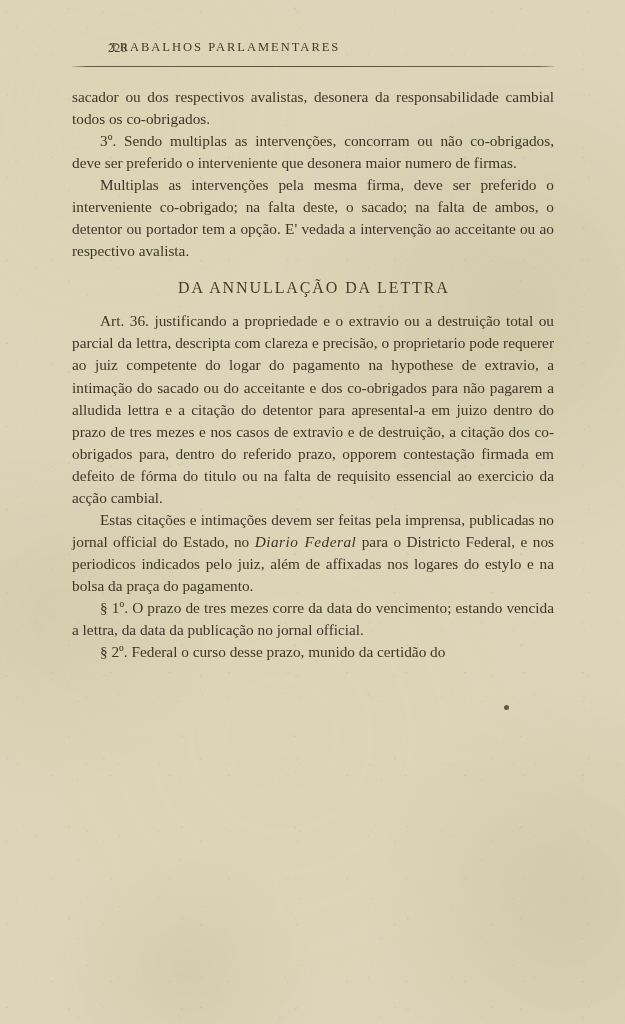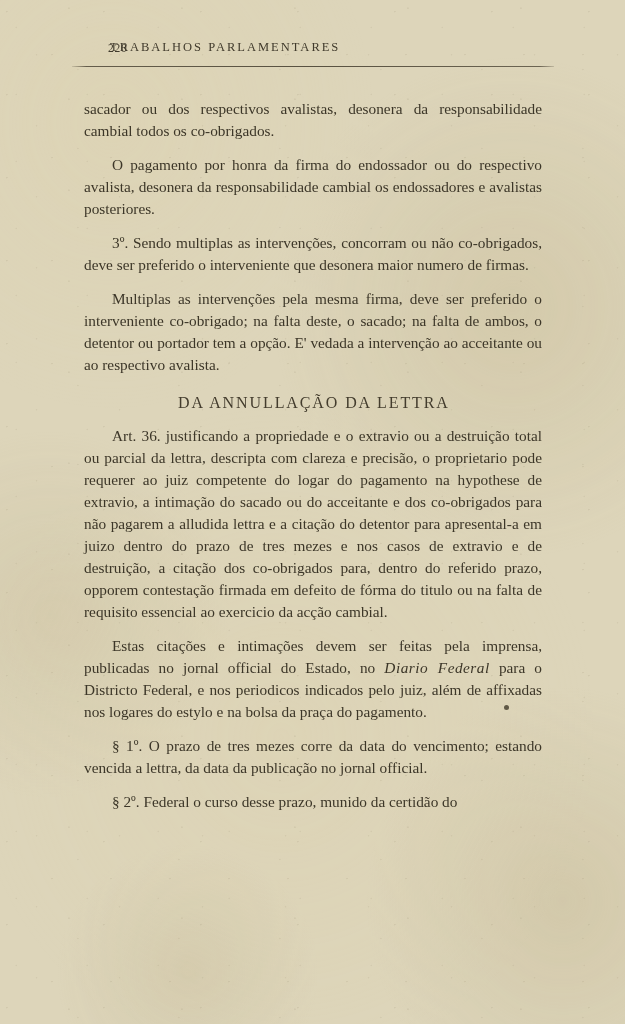--- a/index.html
+++ b/index.html
@@ -96,21 +96,21 @@
 
   
   .column {
     position: absolute;
     left: 72px;
     top: 86px;
     width: 482px;
   }
 
   p.para {
-    margin: 12px;
+    margin: 0;
     font-size: 15.3px;
     line-height: 22.05px;
     text-align: justify;
     text-justify: inter-word;
     hyphens: manual;
     color: #3c3628;
     text-indent: 28px;
   }
   p.para.noindent { text-indent: 0; }
 
@@ -162,21 +162,20 @@
 
   <div class="running-head">
     <span class="folio">220</span>
     <span class="head-title">TRABALHOS PARLAMENTARES</span>
   </div>
   <div class="head-rule"></div>
 
   <div class="column">
 
     <p class="para noindent">sacador ou dos respectivos avalistas, desonera da responsabilidade cambial todos os co-obrigados.</p>
-    <p class="para">O pagamento por honra da firma do endossador ou do respectivo avalista, desonera da responsabilidade cambial os endossadores e avalistas posteriores.</p>
     <p class="para">3º. Sendo multiplas as intervenções, concorram ou não co-obrigados, deve ser preferido o interveniente que desonera maior numero de firmas.</p>
     <p class="para">Multiplas as intervenções pela mesma firma, deve ser preferido o interveniente co-obrigado; na falta deste, o sacado; na falta de ambos, o detentor ou portador tem a opção. E' vedada a intervenção ao acceitante ou ao respectivo avalista.</p>
 
     <div class="chapter">
       <div class="chapter-sub">DA ANNULLAÇÃO DA LETTRA</div>
     </div>
 
     <p class="para">Art. 36. justificando a propriedade e o extravio ou a destruição total ou parcial da lettra, descripta com clareza e precisão, o proprietario pode requerer ao juiz competente do logar do pagamento na hypothese de extravio, a intimação do sacado ou do acceitante e dos co-obrigados para não pagarem a alludida lettra e a citação do detentor para apresental-a em juizo dentro do prazo de tres mezes e nos casos de extravio e de destruição, a citação dos co-obrigados para, dentro do referido prazo, opporem contestação firmada em defeito de fórma do titulo ou na falta de requisito essencial ao exercicio da acção cambial.</p>
 
     <p class="para">

